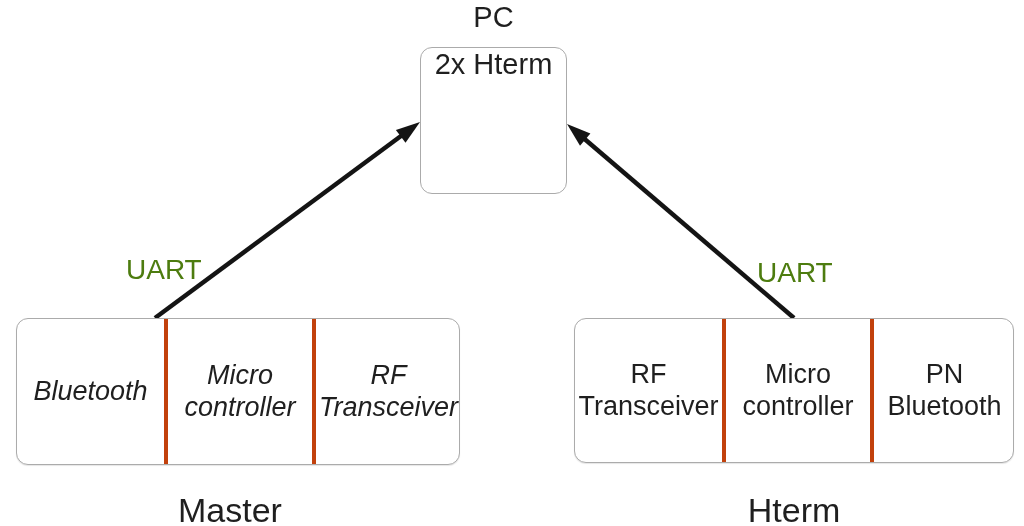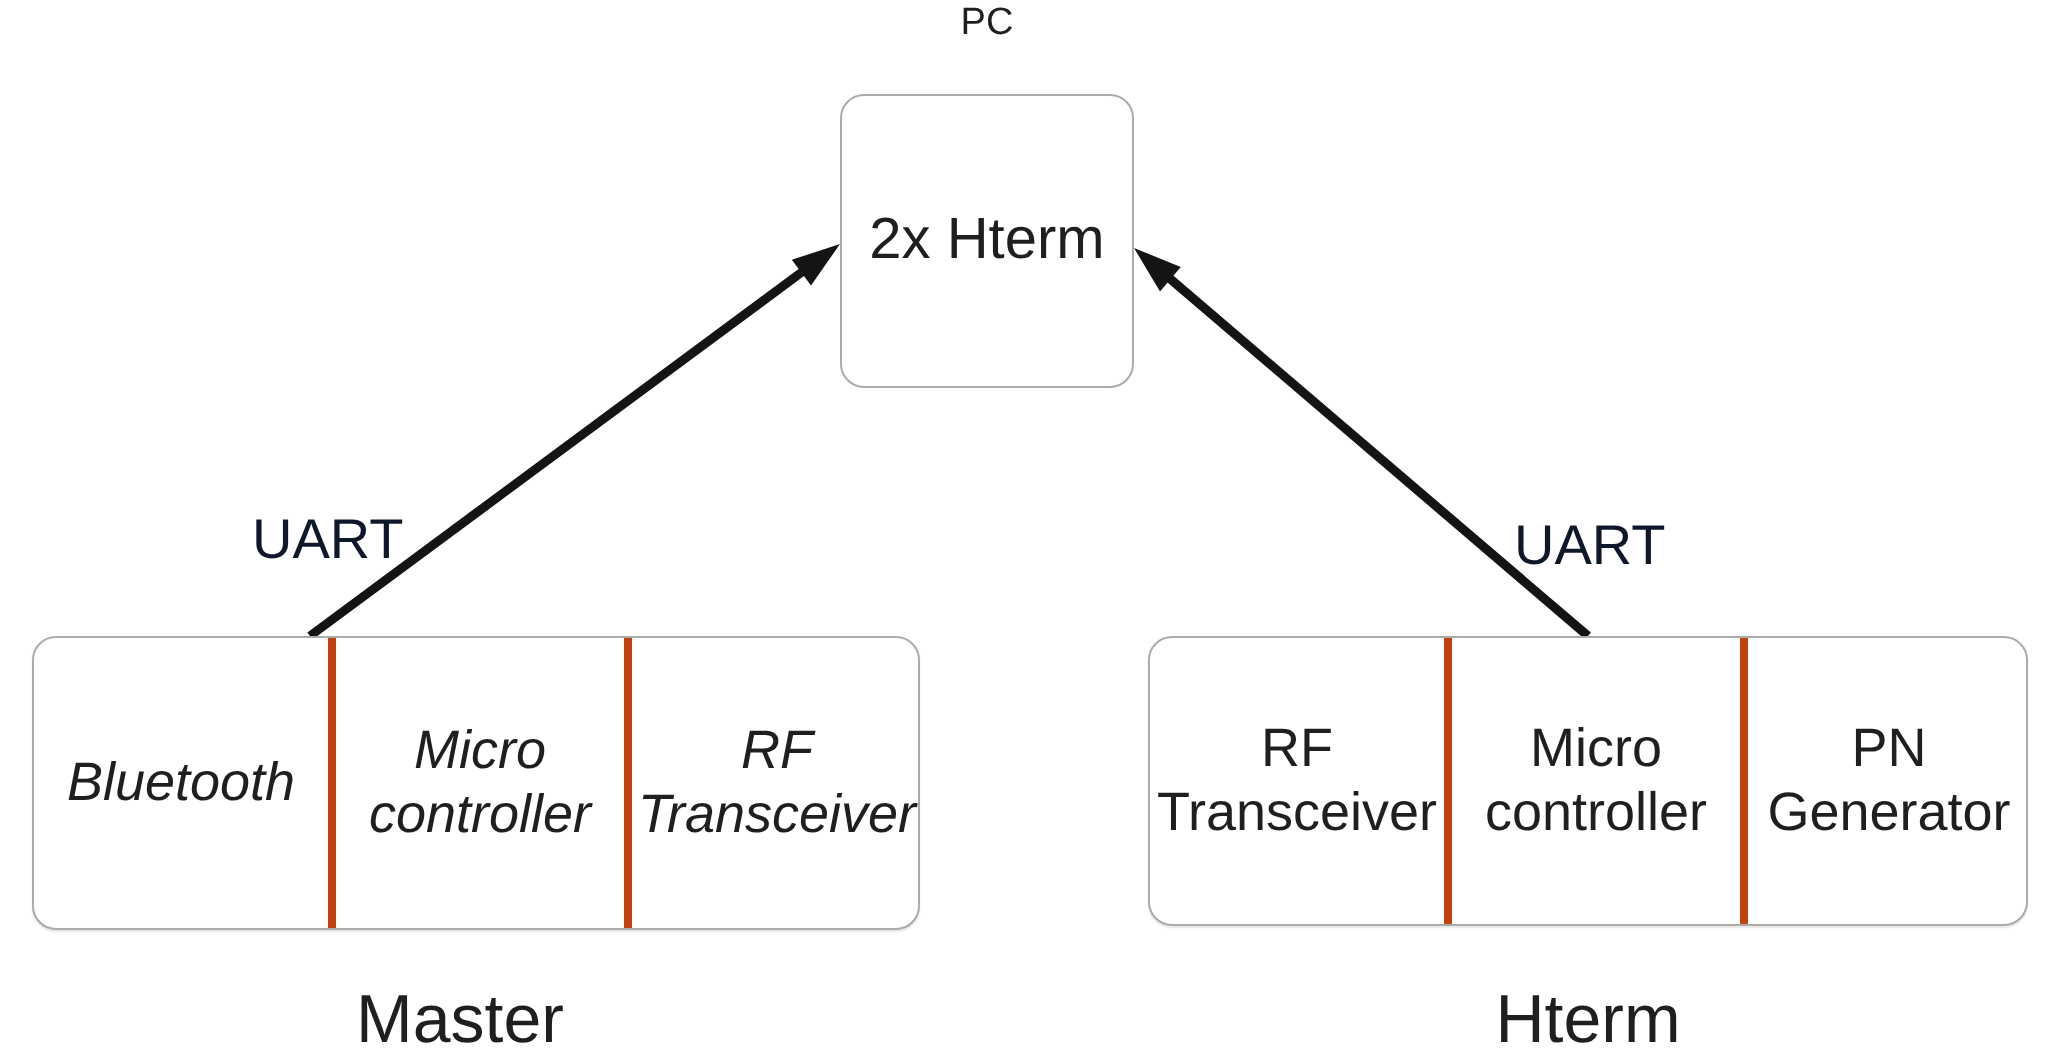--- a/index.html
+++ b/index.html
@@ -12,36 +12,35 @@
     width: 1024px;
     height: 526px;
     background: #ffffff;
     font-family: "Liberation Sans", "DejaVu Sans", sans-serif;
     color: #1f1f1f;
     overflow: hidden;
   }
   .node-title {
     position: absolute;
     text-align: center;
-    font-size: 19px;
+    font-size: 29px;
     line-height: 1.1;
     color: #1f1f1f;
     white-space: nowrap;
   }
   .pc-box {
     position: absolute;
     left: 420px;
     top: 47px;
     width: 147px;
     height: 147px;
     border: 1px solid #ababab;
     border-radius: 12px;
     background: #ffffff;
     display: flex;
-    align-items: center;
     justify-content: center;
     font-size: 29px;
     box-sizing: border-box;
   }
   .chain-box {
     position: absolute;
     top: 318px;
     height: 147px;
     border: 1px solid #ababab;
     border-radius: 12px;
@@ -67,21 +66,21 @@
   .caption {
     position: absolute;
     top: 491px;
     text-align: center;
     font-size: 34px;
     color: #1f1f1f;
   }
   .uart-label {
     position: absolute;
     font-size: 28px;
-    color: #0f172a;
+    color: #4d7c0f;
     white-space: nowrap;
   }
   .arrow-layer {
     position: absolute;
     left: 0;
     top: 0;
     width: 1024px;
     height: 526px;
     pointer-events: none;
   }
@@ -113,17 +112,17 @@
   <div class="chain-box" style="left:16px; width:444px;font-style:italic;">
     <div class="chain-cell" style="width:147px;">Bluetooth</div>
     <div class="chain-cell" style="width:148px;">Micro controller</div>
     <div class="chain-cell" style="width:149px;">RF Transceiver</div>
   </div>
   <div class="caption" style="left:8px; width:444px;">Master</div>
 
   <div class="chain-box" style="left:574px; width:440px; height:145px;">
     <div class="chain-cell" style="width:147px;">RF Transceiver</div>
     <div class="chain-cell" style="width:148px;">Micro controller</div>
-    <div class="chain-cell" style="width:145px;">PN Generator</div>
+    <div class="chain-cell" style="width:145px;">PN Bluetooth</div>
   </div>
   <div class="caption" style="left:574px; width:440px;">Hterm</div>
 
 </div>
 
 </body></html>

